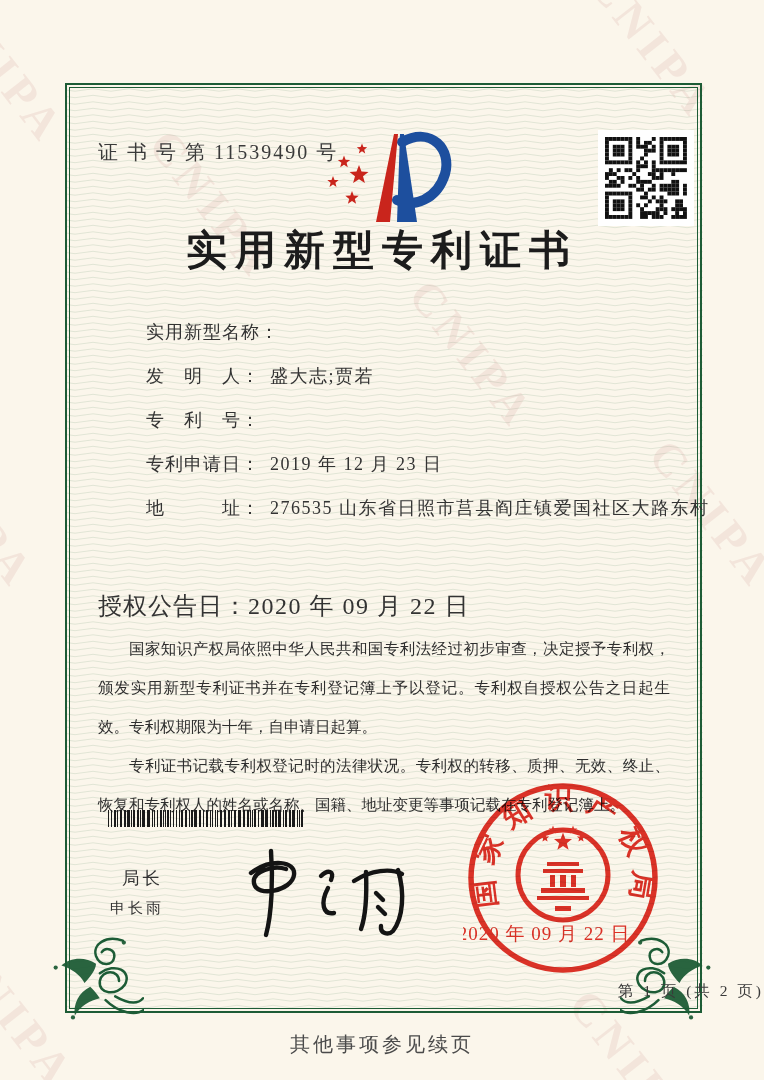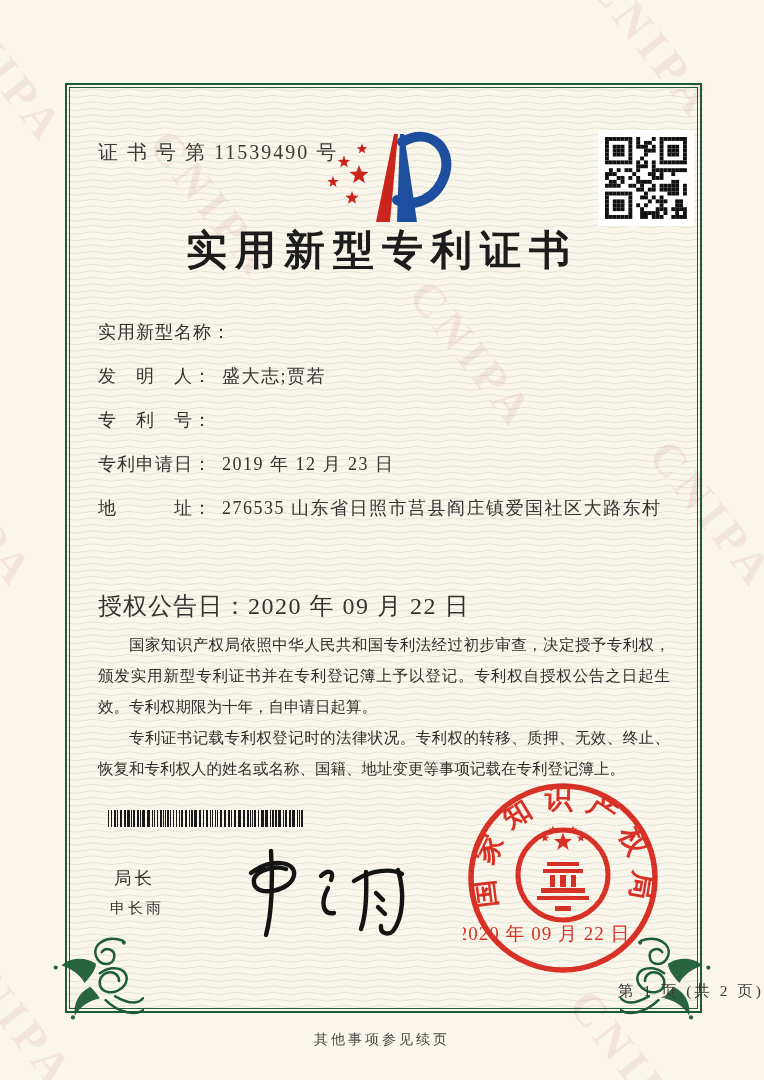--- a/index.html
+++ b/index.html
@@ -33,45 +33,45 @@
   .vine.left{left:48px;top:936px;}
   .vine.right{left:620px;top:936px;transform:scaleX(-1);}
   
   .cert-no{position:absolute;left:98px;top:139px;z-index:3;
     font-size:20px;letter-spacing:2px;color:#3a3a3a;}
   #logo{position:absolute;left:318px;top:120px;z-index:3;}
   #qr{position:absolute;left:598px;top:130px;z-index:3;}
   .title{position:absolute;left:0;top:223px;width:100%;z-index:3;margin:0;
     text-align:center;font-size:41px;font-weight:bold;letter-spacing:8px;color:#1c1c1c;}
   .fields{position:absolute;left:98px;top:320px;width:574px;z-index:3;}
-  .frow{display:flex;height:44px;align-items:flex-start;font-size:18px;color:#333;}
+  .frow{display:flex;height:44px;align-items:flex-start;font-size:18px;color:#333;margin-left:48px;}
   .flabel{flex:0 0 124px;white-space:nowrap;letter-spacing:1px;}
   .fvalue{white-space:nowrap;letter-spacing:1.5px;}
   .grant{position:absolute;left:98px;top:590px;width:574px;z-index:3;
     font-size:24px;color:#333;}
   .grant .pair2{position:absolute;left:292px;top:0;}
   .grant .flabel{letter-spacing:1px;}
   .paras{position:absolute;left:98px;top:629px;width:572px;z-index:3;
-    font-size:15.5px;line-height:31px;text-align:justify;color:#2e2e2e;}
+    font-size:15.5px;line-height:39px;text-align:justify;color:#2e2e2e;}
   .paras p{margin:0;text-indent:2em;}
   #barcode{position:absolute;left:108px;top:810px;z-index:3;}
-  .sig-title{position:absolute;left:114px;top:866px;z-index:3;font-size:17.5px;color:#333;letter-spacing:3px;}
+  .sig-title{position:absolute;left:122px;top:866px;z-index:3;font-size:17.5px;color:#333;letter-spacing:3px;}
   .sig-name{position:absolute;left:110px;top:899px;z-index:3;font-size:15px;color:#333;letter-spacing:3px;}
   #signature{position:absolute;left:216px;top:843px;z-index:3;}
   #seal{position:absolute;left:463px;top:778px;z-index:4;opacity:.93;mix-blend-mode:multiply;}
   .seal-ink{fill:var(--seal-red);}
   .seal-line{stroke:var(--seal-red);fill:none;}
   .seal-arc-text{fill:var(--seal-red);font-size:28px;font-weight:bold;letter-spacing:12px;
     font-family:"Liberation Serif","DejaVu Serif",serif;}
   .seal-date{fill:var(--seal-red);font-size:19px;letter-spacing:1px;
     font-family:"Liberation Serif","DejaVu Serif",serif;}
   .page-num{position:absolute;left:0;top:981px;width:100%;z-index:3;
     text-align:right;font-size:15.5px;letter-spacing:3px;color:#3a3a3a;}
   .note{position:absolute;left:0;top:1031px;width:100%;z-index:3;
-    text-align:center;font-size:14px;letter-spacing:3px;color:#4a4a4a;}
+    text-align:center;font-size:20px;letter-spacing:3px;color:#4a4a4a;}
   .vine-stroke{stroke:var(--border-green);fill:none;stroke-width:2.6;stroke-linecap:round;}
   .vine-fill{fill:var(--border-green);stroke:none;opacity:.95;}
   .sig-stroke{stroke:#141414;fill:none;stroke-width:4.4;stroke-linecap:round;stroke-linejoin:round;}
 </style>
 </head>
 <body>
 
 <div class="page">
 
   <svg id="waves" width="637" height="929">

